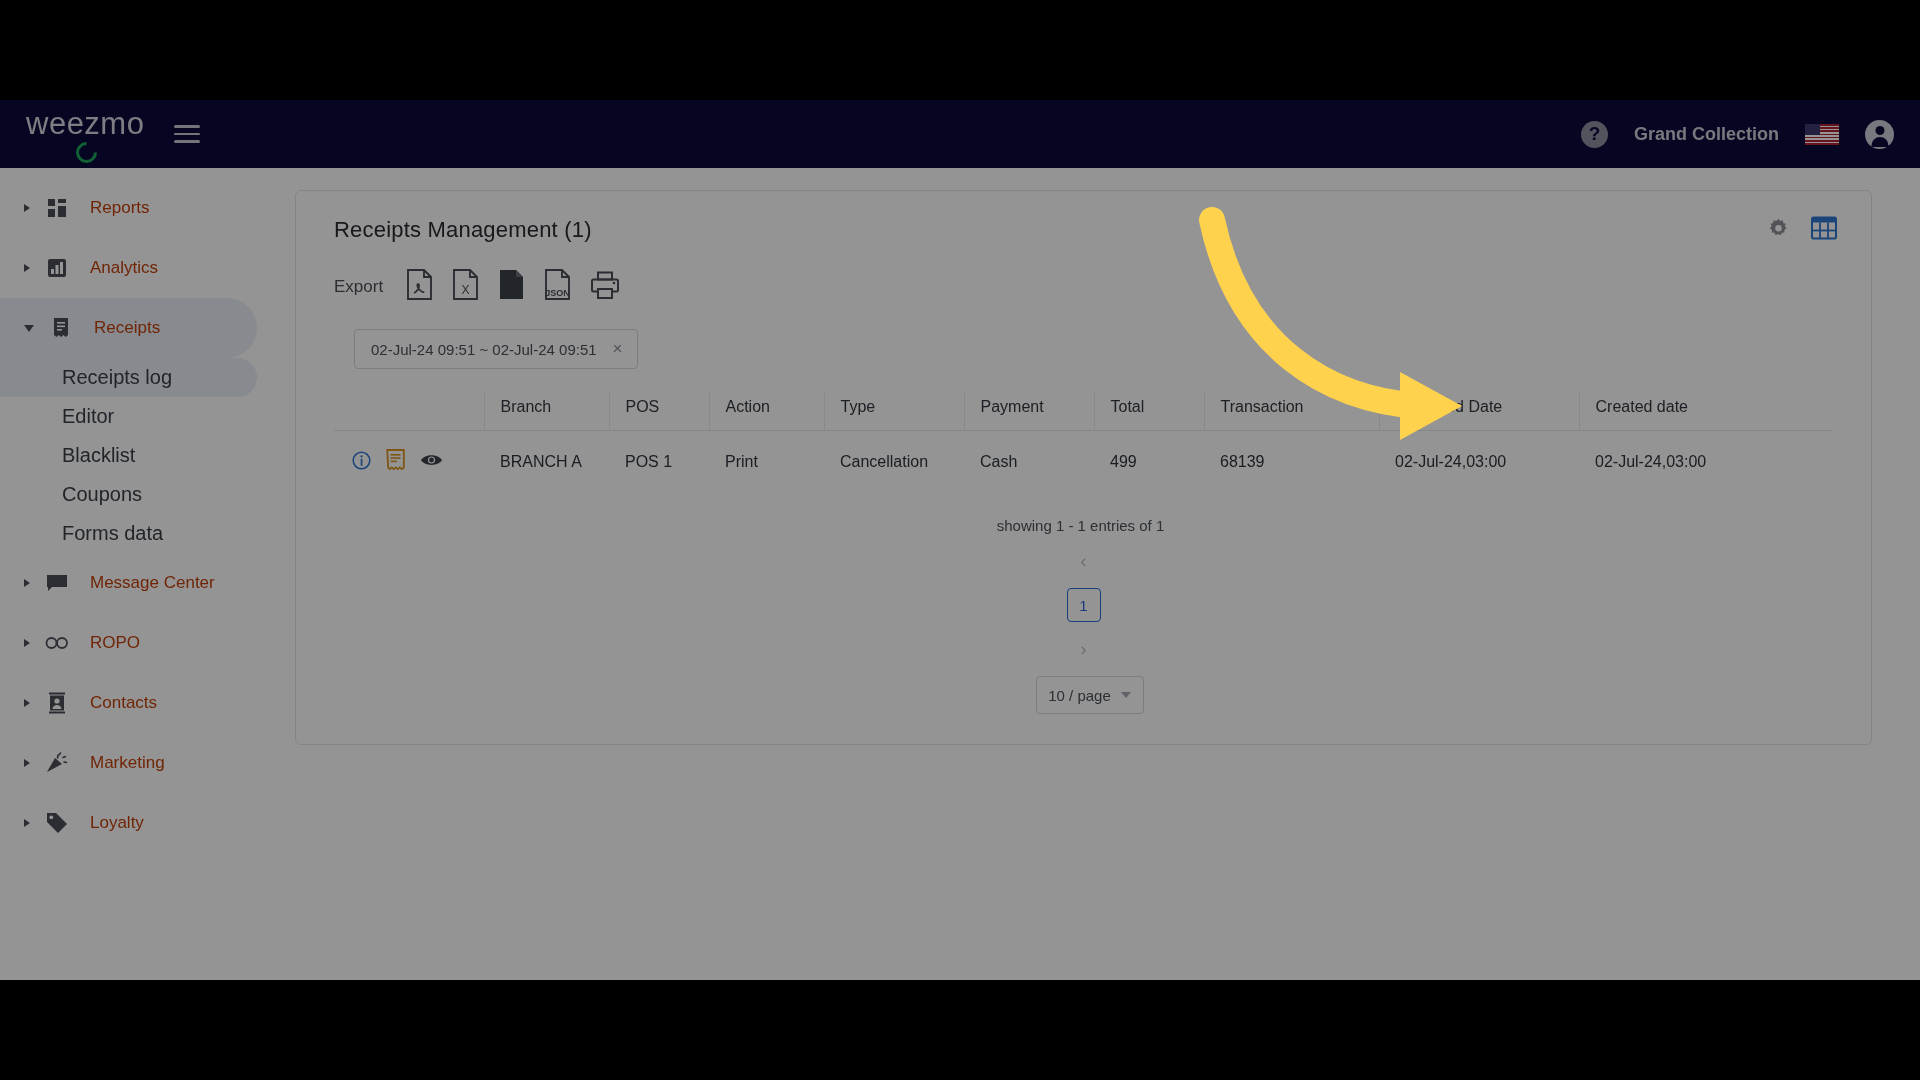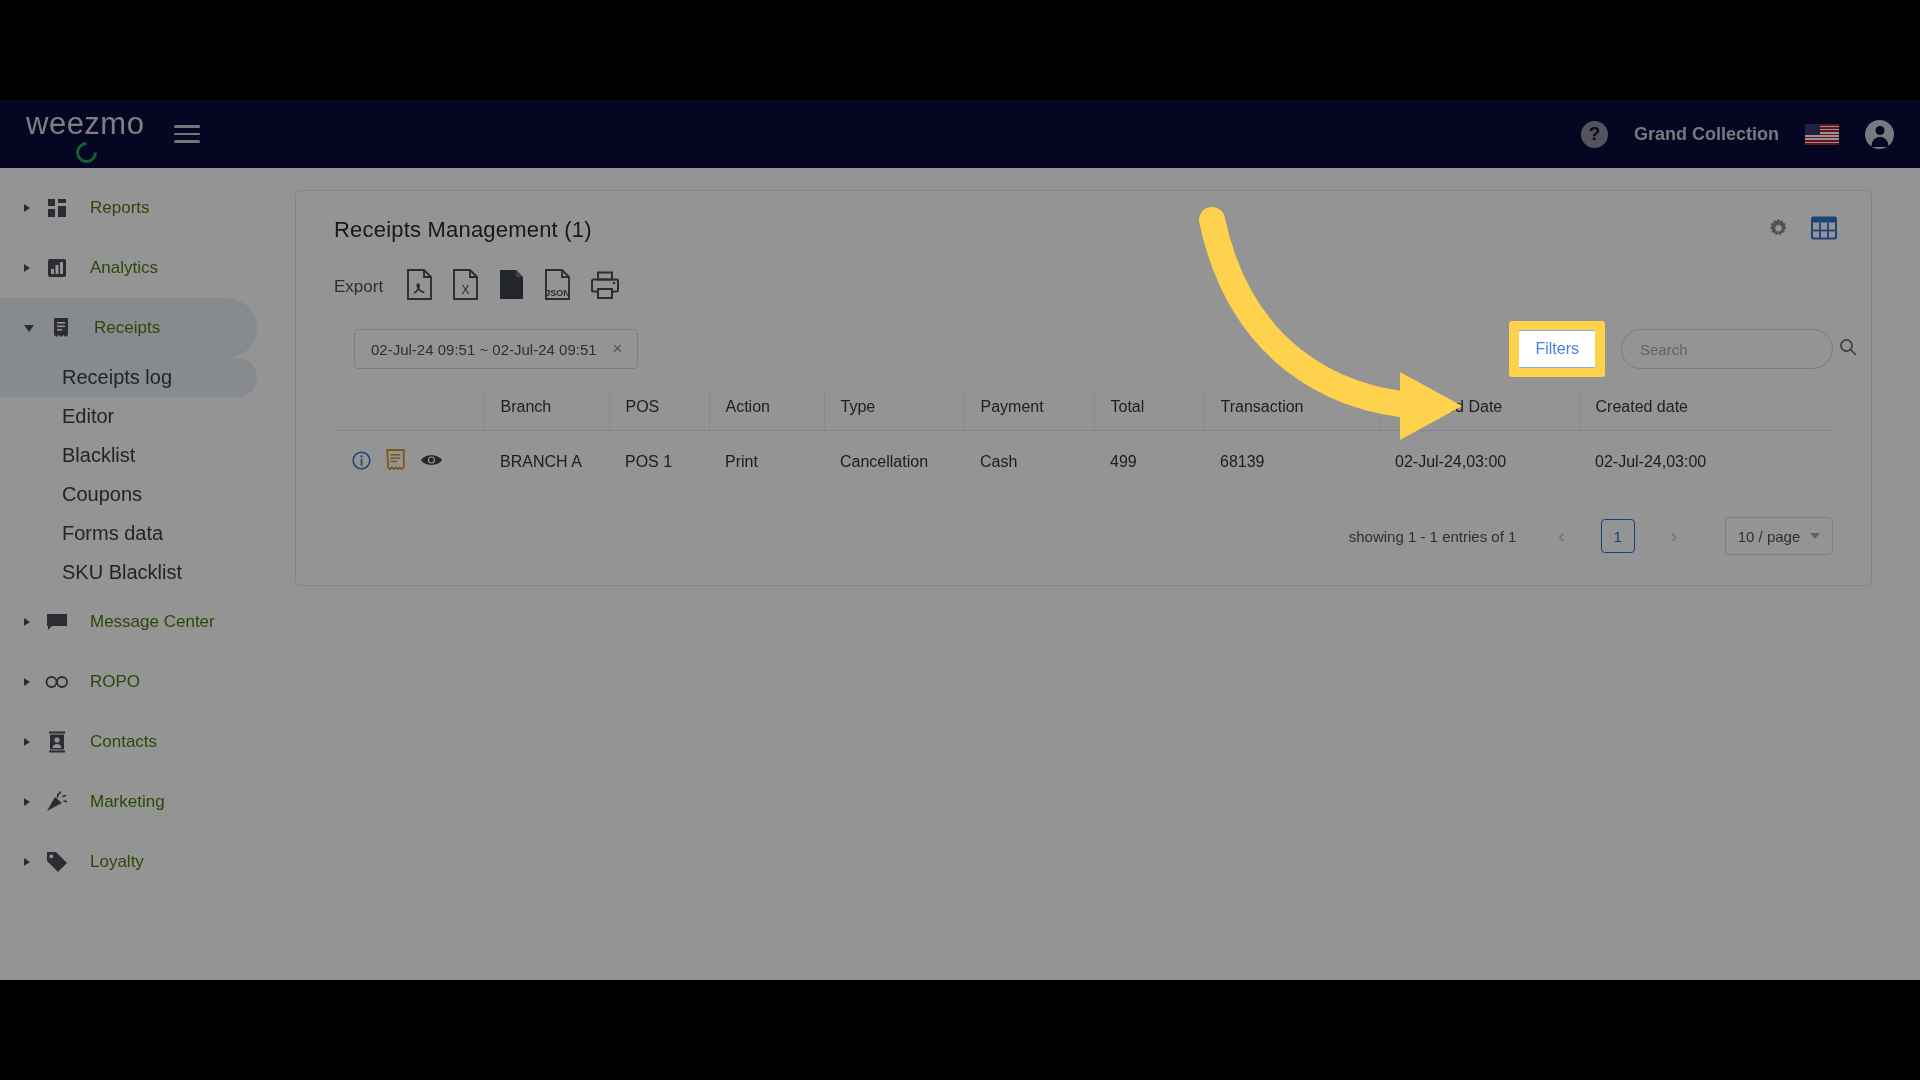--- a/index.html
+++ b/index.html
@@ -98,21 +98,21 @@
   .sidebar {
     position: absolute; left: 0; top: 68px;
     width: 275px; height: 812px;
     background: #ffffff;
     padding-top: 10px;
     z-index: 10;
   }
   .nav-group {
     display: flex; align-items: center;
     height: 60px; padding-left: 24px; cursor: pointer;
-    color: #4d7c0f; font-size: 17px;
+    color: #c2410c; font-size: 17px;
   }
   .nav-group.active {
     background: #e9eef5;
     border-radius: 0 30px 30px 0;
     margin-right: 18px;
   }
   .caret {
     width: 0; height: 0; margin-right: 14px;
     border-left: 6px solid #4a4f58;
     border-top: 4.5px solid transparent;
@@ -240,21 +240,21 @@
     font-size: 16px; color: #2f343c;
     padding: 18px 0 18px 16px;
     white-space: nowrap;
   }
   .rowicons { display: flex; align-items: center; gap: 15px; padding-left: 2px; }
   .ico-btn { cursor: pointer; display: block; }
 
   
   .pager {
     margin-top: 24px; display: flex; align-items: center;
-    justify-content: flex-end; gap: 28px;
+    justify-content: flex-end; gap: 16px; flex-direction: column;
   }
   .pager-text { font-size: 15px; color: #4c525b; margin-right: 6px; }
   .pg-arrow { color: #b9bec5; font-size: 19px; padding: 0 8px; cursor: pointer; user-select: none; }
   .pg-num {
     width: 34px; height: 34px; border: 1px solid #2b6cd4; border-radius: 4px;
     color: #2b6cd4; font-size: 15px;
     display: flex; align-items: center; justify-content: center; cursor: pointer;
   }
   .per-page {
     width: 108px; height: 38px; border: 1px solid #d7d7d7; border-radius: 4px;
@@ -348,23 +348,20 @@
       <span>Editor</span>
     </div>
     <div class="sub-item">
       <span>Blacklist</span>
     </div>
     <div class="sub-item">
       <span>Coupons</span>
     </div>
     <div class="sub-item">
       <span>Forms data</span>
-    </div>
-    <div class="sub-item">
-      <span>SKU Blacklist</span>
     </div>
 
     <div class="nav-group">
       <div class="caret"></div>
       <div class="nav-icon">
         <svg width="22" height="20" viewBox="0 0 22 20">
             <path d="M1 2 h20 v12 H6 l-4 4 v-4 H1 Z" fill="#4a4f58"></path>
           </svg>
       </div>
       <div class="nav-label">Message Center</div>
@@ -492,34 +489,20 @@
             </svg>
         </span>
       </div>
 
       <div class="filter-row">
         <div class="date-chip">
           <span>02-Jul-24 09:51 ~ 02-Jul-24 09:51</span>
           <span class="chip-x">×</span>
         </div>
 
-        <div class="right-filters">
-          <div class="filters-highlight">
-            <div class="filters-btn">Filters</div>
-          </div>
-          <div class="search-box">
-            <input placeholder="Search" style="">
-            <span>
-              <svg width="18" height="18" viewBox="0 0 18 18">
-                  <circle cx="7.5" cy="7.5" r="5.6" fill="none" stroke="#6c717a" stroke-width="1.7"></circle>
-                  <line x1="11.6" y1="11.6" x2="17" y2="17" stroke="#6c717a" stroke-width="1.7"></line>
-                </svg>
-            </span>
-          </div>
-        </div>
       </div>
 
       <table class="grid">
         <thead>
           <tr>
             <th class="noline" style="width:150px"></th>
             <th style="width:125px">Branch</th>
             <th style="width:100px">POS</th>
             <th style="width:115px">Action</th>
             <th style="width:140px">Type</th>

